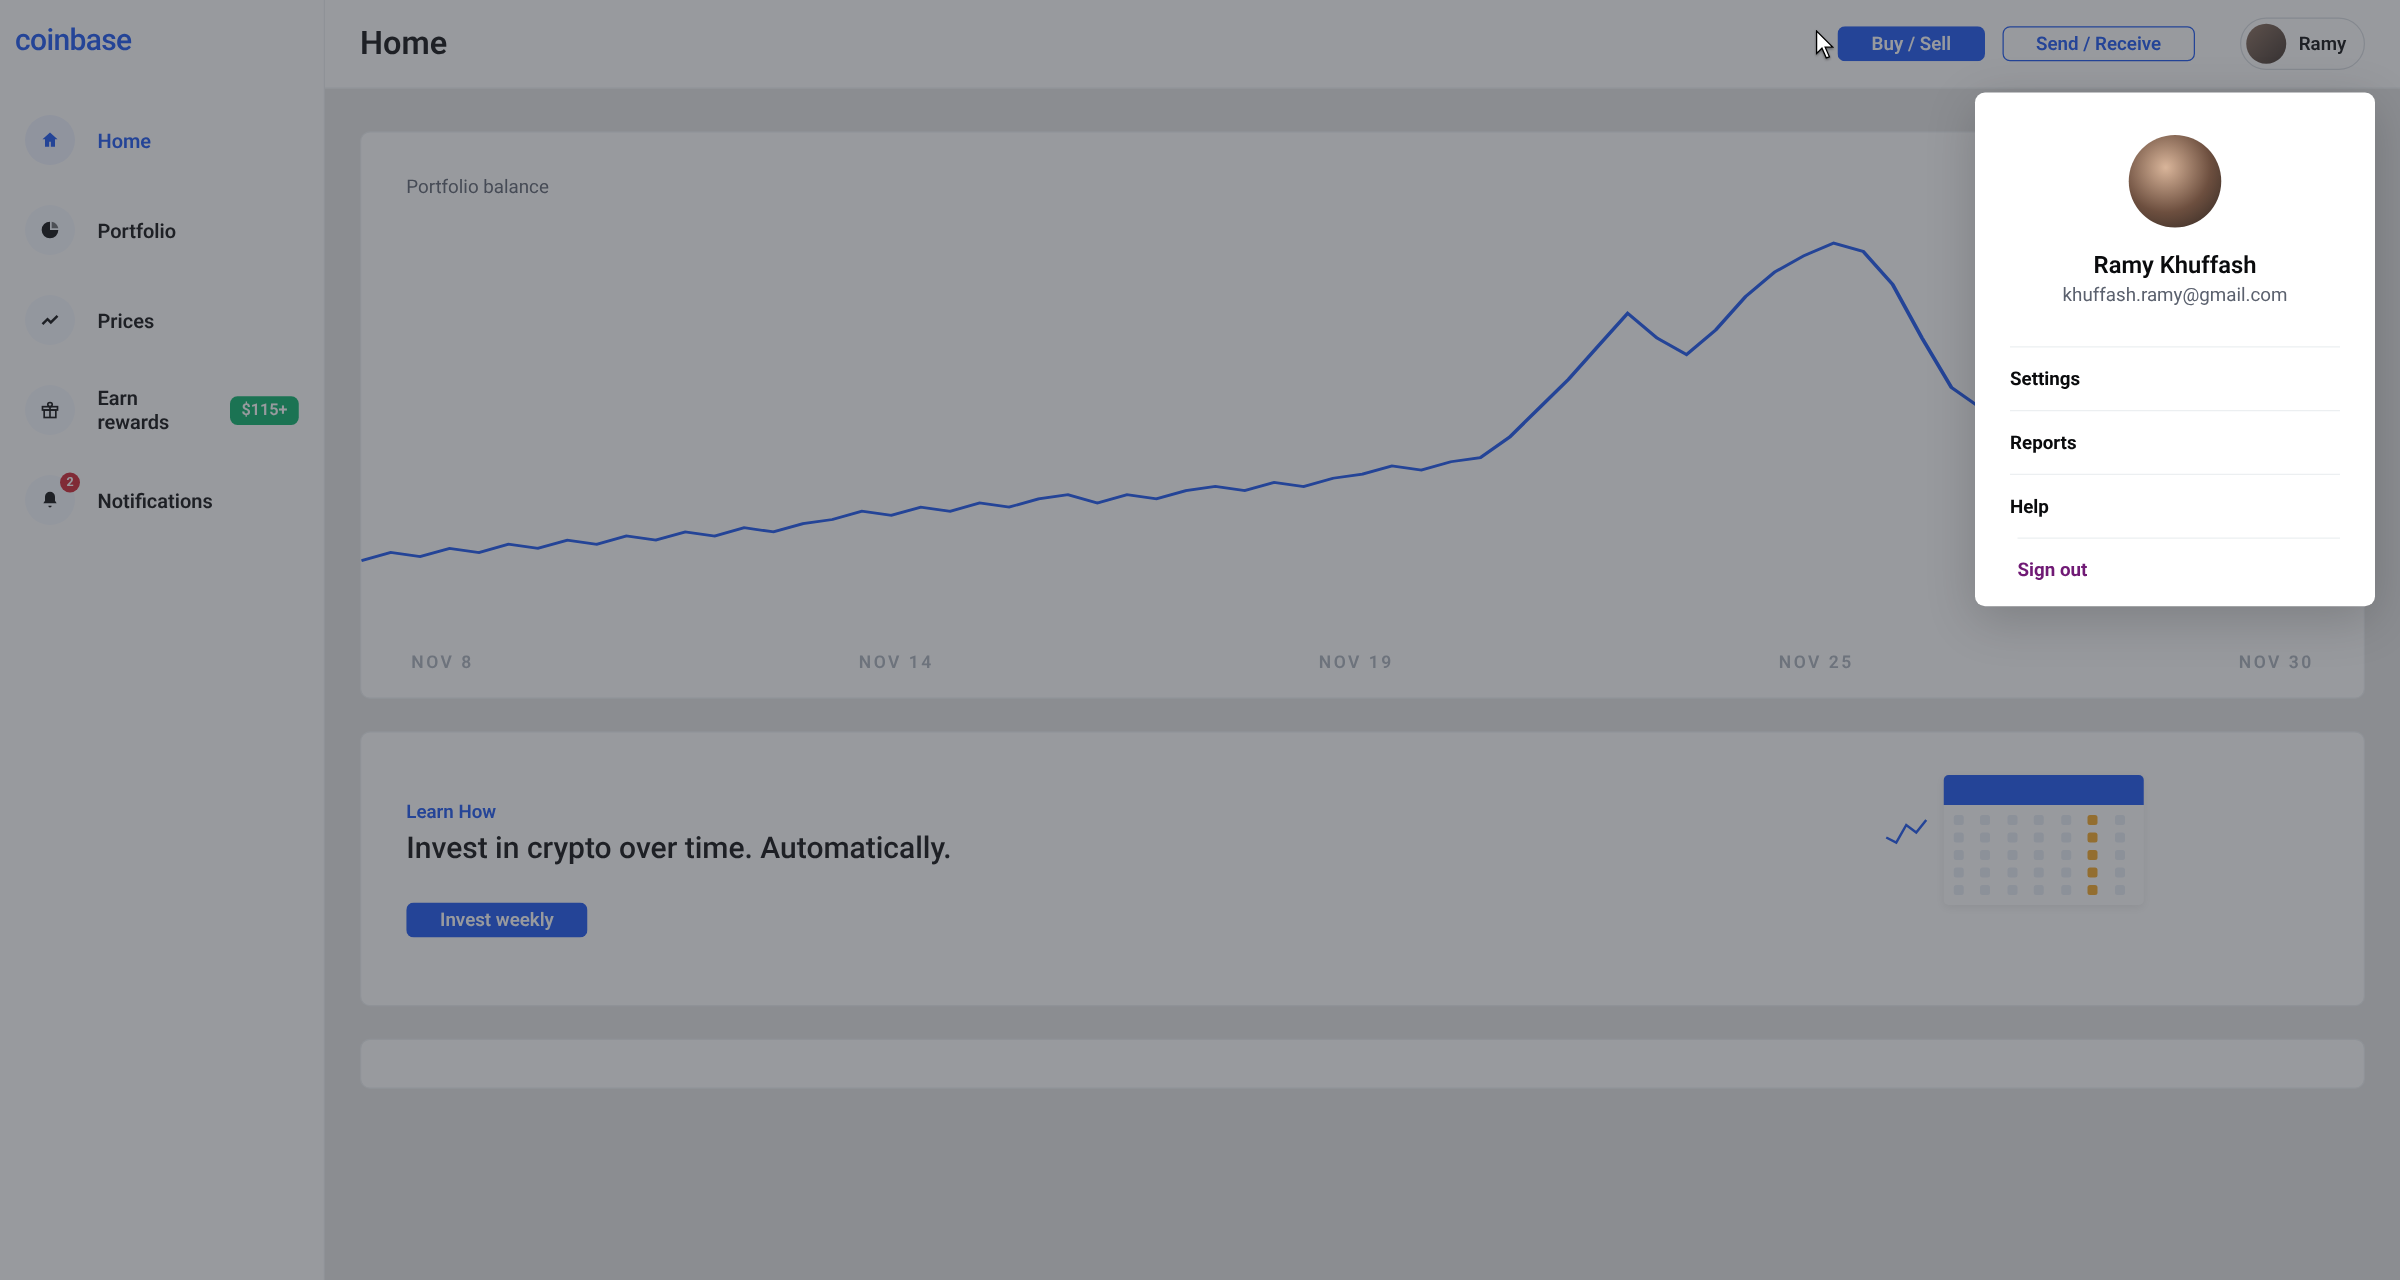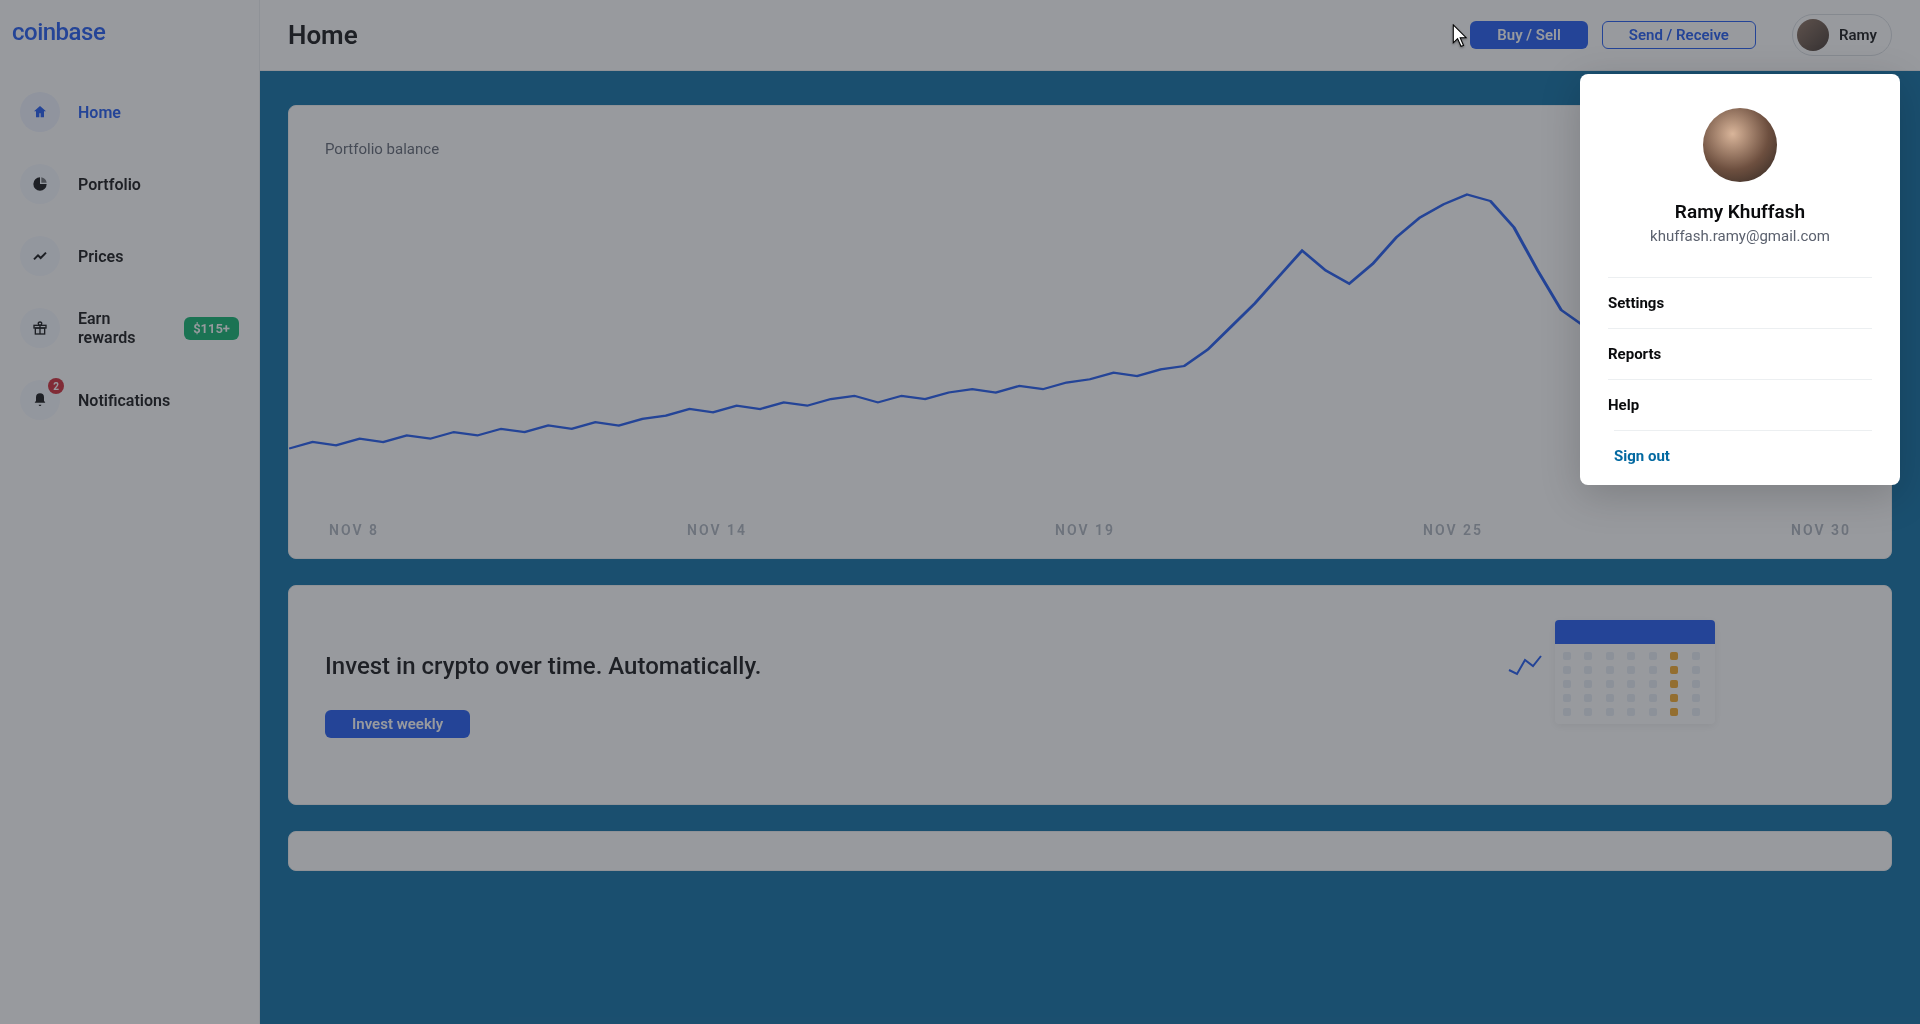--- a/index.html
+++ b/index.html
@@ -23,21 +23,21 @@
   .main { flex: 1; display: flex; flex-direction: column; }
   .header { display: flex; align-items: center; padding: 14px 28px; border-bottom: 1px solid #eceff1; }
   .page-title { font-size: 26px; font-weight: 600; color: #0a0b0d; flex: 1; }
   .btn { font-size: 15px; font-weight: 600; padding: 4px 26px; border-radius: 6px; cursor: pointer; border: 1px solid transparent; }
   .btn-primary { background: #1652f0; color: #fff; margin-right: 14px; }
   .btn-outline { background: #fff; color: #1652f0; border-color: #1652f0; margin-right: 36px; }
   .user-chip { display: flex; align-items: center; gap: 10px; border: 1px solid #d8dce1; border-radius: 30px; padding: 4px 14px 4px 4px; cursor: pointer; }
   .user-chip .avatar { width: 32px; height: 32px; border-radius: 50%; background: linear-gradient(135deg,#8a6d5b,#3b2e28); }
   .user-chip span { font-weight: 600; color: #0a0b0d; font-size: 15px; }
 
-  .content { flex: 1; background: #0369a1; padding: 34px 28px; overflow: auto; }
+  .content { flex: 1; background: #e5e5e5; padding: 34px 28px; overflow: auto; }
   .card { background: #fff; border: 1px solid #eceff1; border-radius: 8px; margin-bottom: 26px; }
   .chart-card { padding: 34px 0 20px 0; }
   .chart-label { font-size: 15px; color: #5b616e; padding: 0 36px 20px 36px; }
   .chart-area { height: 330px; position: relative; padding: 0 0 0 0; }
   .chart-area svg { width: 100%; height: 100%; display: block; }
   .x-axis { display: flex; justify-content: space-between; padding: 14px 40px 0 40px; text-align: center; }
   .x-axis span { color: #a9b0bb; font-size: 14px; font-weight: 600; letter-spacing: 2px; text-transform: uppercase; }
   .timeframe-pill { position: absolute; right: 18px; top: 18px; color: #a9b0bb; font-size: 13px; font-weight: 600; letter-spacing: 1px; }
   .chart-card { position: relative; }
 
@@ -57,21 +57,21 @@
   .mini-chart { position: absolute; left: -48px; top: 30px; width: 40px; height: 30px; }
 
   
   .dropdown { position: absolute; top: 74px; right: 20px; width: 320px; background: #fff; border-radius: 8px; box-shadow: 0 10px 40px rgba(0,0,0,0.18); z-index: 100; padding-bottom: 4px; }
   .dd-profile { display: flex; flex-direction: column; align-items: center; padding: 34px 20px 28px 20px; }
   .dd-avatar { width: 74px; height: 74px; border-radius: 50%; background: radial-gradient(circle at 40% 35%, #d9b59a 0%, #6d4f3f 55%, #2b2420 100%); margin-bottom: 18px; }
   .dd-name { font-size: 19px; font-weight: 600; color: #0a0b0d; margin-bottom: 4px; }
   .dd-email { font-size: 15px; color: #5b616e; }
   .dd-item { padding: 16px 28px; font-size: 15px; font-weight: 700; color: #0a0b0d; border-top: 1px solid #eceff1; margin: 0 28px; cursor: pointer; }
   .dd-item.first { margin-top: 4px; }
-  .dd-item.danger { color: #0369a1; margin-left: 34px; }
+  .dd-item.danger { color: #701a75; margin-left: 34px; }
   .dd-item { padding-left: 0; padding-right: 0; }
 
   
   .overlay { position: absolute; inset: 0; background: rgba(50,53,61,0.5); z-index: 50; }
 
   
   .cursor { position: absolute; top: 24px; left: 1452px; z-index: 200; pointer-events: none; }
   .cursor svg { width: 18px; height: 24px; filter: drop-shadow(0 1px 1px rgba(0,0,0,0.4)); }
 
 </style>
@@ -162,20 +162,21 @@
           <span>NOV 8</span>
           <span>NOV 14</span>
           <span>NOV 19</span>
           <span>NOV 25</span>
           <span>NOV 30</span>
         </div>
       </div>
 
       <div class="card learn-card">
         <div class="learn-left">
+          <div class="learn-eyebrow">Learn How</div>
           <div class="learn-title">Invest in crypto over time. Automatically.</div>
           <button class="btn btn-primary learn-btn">Invest weekly</button>
         </div>
         <div class="learn-illus">
           <svg class="mini-chart" viewBox="0 0 40 30">
               <polyline points="2,20 10,24 18,10 26,16 34,6" fill="none" stroke="#1652f0" stroke-width="2"></polyline>
             </svg>
           <div class="cal a">
             <div class="cal-head"></div>
             <div class="cal-body">

